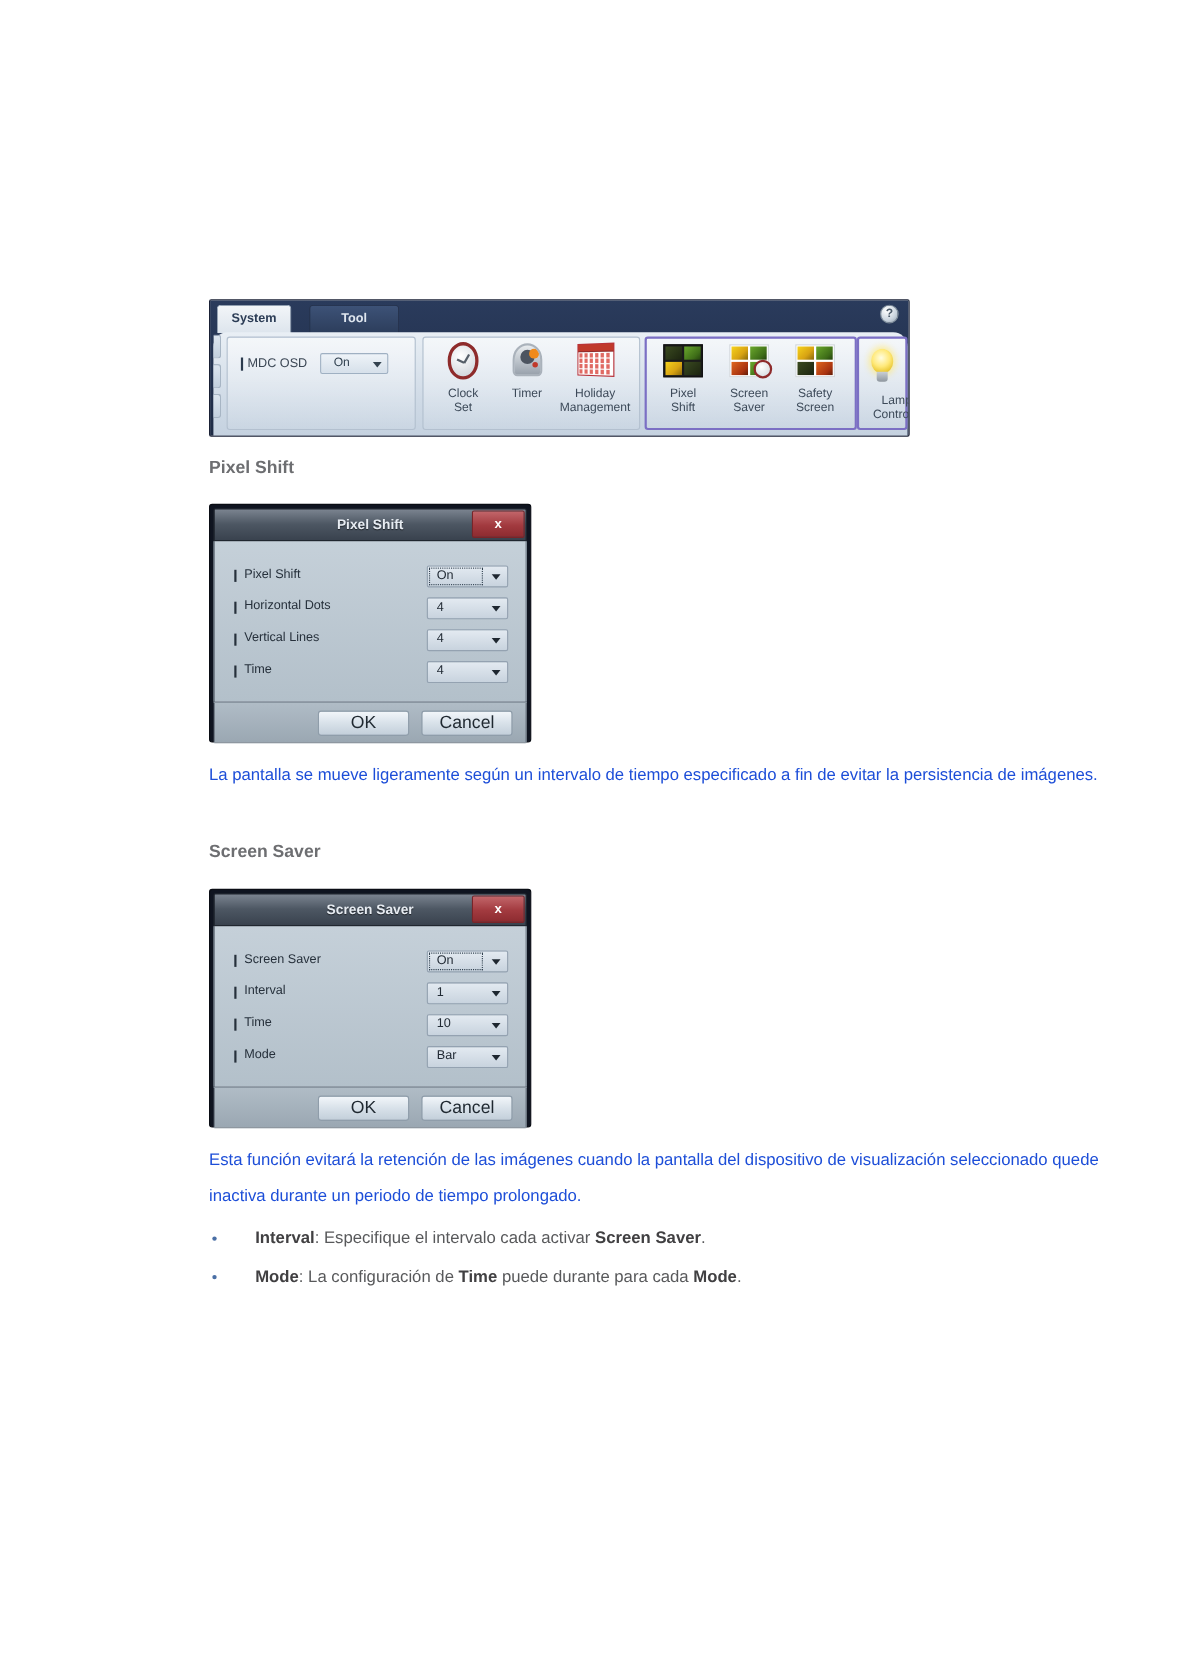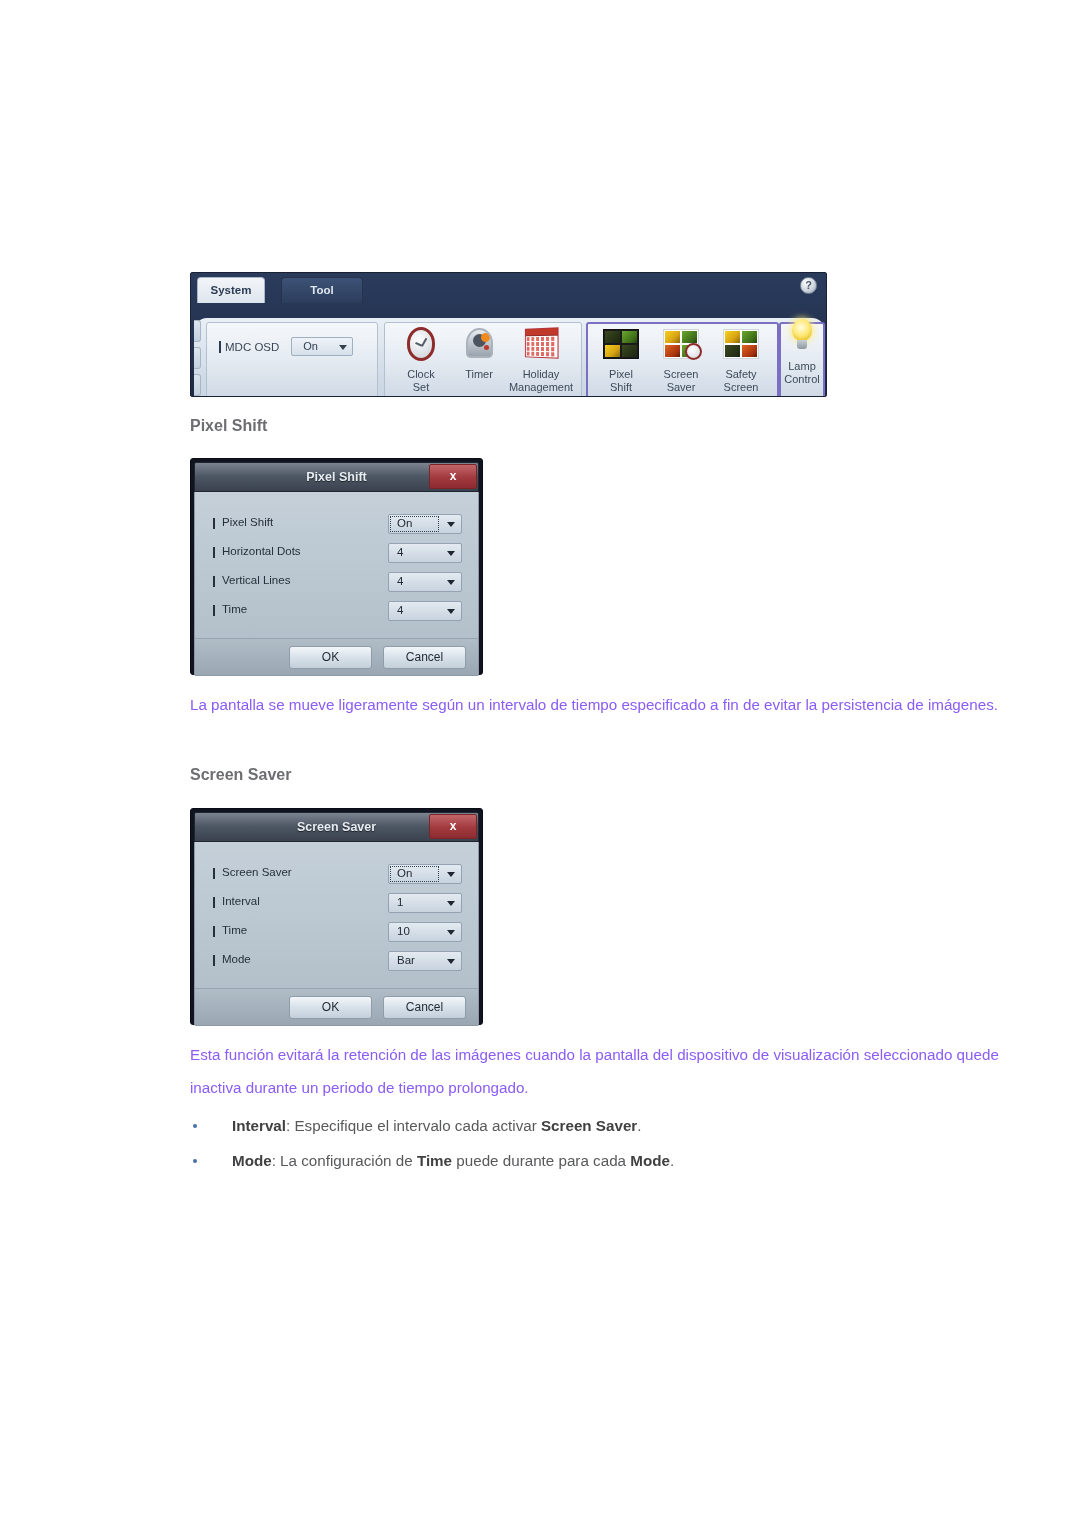--- a/index.html
+++ b/index.html
@@ -35,21 +35,21 @@
     white-space: nowrap;
   }
   .h2-title.ss { top: 766px; }
 
   .body-para {
     position: absolute;
     left: 190px;
     width: 820px;
     font-size: 15.2px;
     line-height: 33px;
-    color: #8b5cf6;
+    color: #1d4ed8;
   }
   #para-pixel { top: 688px; }
   #para-saver { top: 1038px; }
 
   .bullet-list {
     position: absolute;
     left: 190px;
     width: 820px;
     margin: 0; padding: 0;
     list-style: none;
@@ -124,21 +124,20 @@
     font-weight: bold;
     line-height: 15px;
     text-align: center;
   }
   .ribbon-body {
     position: absolute;
     left: 3px; top: 29px;
     width: 631px; height: 113px;
     background: linear-gradient(180deg,#e9eff5 0%, #cfdae6 55%, #bfcddc 100%);
     border-radius: 13px;
-    margin-top: 16px;
   }
   .strip-left-tabs {
     position: absolute;
     left: 0px; top: 2px;
     width: 8px; height: 88px;
   }
   .strip-left-tabs i {
     display: block;
     width: 7px; height: 22px;
     margin-bottom: 5px;
@@ -209,21 +208,21 @@
     color: #3d4a59;
     white-space: nowrap;
   }
 
   #ic-clock   { left: 198px; top: 8px; }
   #ic-timer   { left: 256px; top: 8px; }
   #ic-holiday { left: 310px; top: 8px; width: 74px; }
   #ic-pixel   { left: 398px; top: 8px; }
   #ic-screen  { left: 458px; top: 8px; }
   #ic-safety  { left: 518px; top: 8px; }
-  #ic-lamp    { left: 581px; top: 0; width: 54px; }
+  #ic-lamp    { left: 581px; top: 14px; width: 54px; text-align: right; }
 
   
   .art-clock {
     position: absolute; left: 8px; top: 1px;
     width: 28px; height: 34px;
     border: 3px solid #8e2b2b;
     border-radius: 50% / 48%;
     background: radial-gradient(circle at 40% 35%, #ffffff, #c9cfd6);
   }
   .art-clock::before {
@@ -414,21 +413,21 @@
     width: 49px; height: 16px;
     border: 1px dotted #30404f;
   }
   .btn {
     position: absolute;
     top: 7px;
     width: 83px; height: 23px;
     background: linear-gradient(180deg,#f2f6fa 0%, #d9e2ea 48%, #c3cfda 100%);
     border: 1px solid #8f9daa;
     border-radius: 3px;
-    font-size: 12px;
+    font-size: 16px;
     color: #1f2830;
     line-height: 21px;
     text-align: center;
   }
   #ok-pixel, #ok-saver { right: 106px; }
   #cancel-pixel, #cancel-saver { right: 12px; }
 </style>
 </head>
 <body>
 

